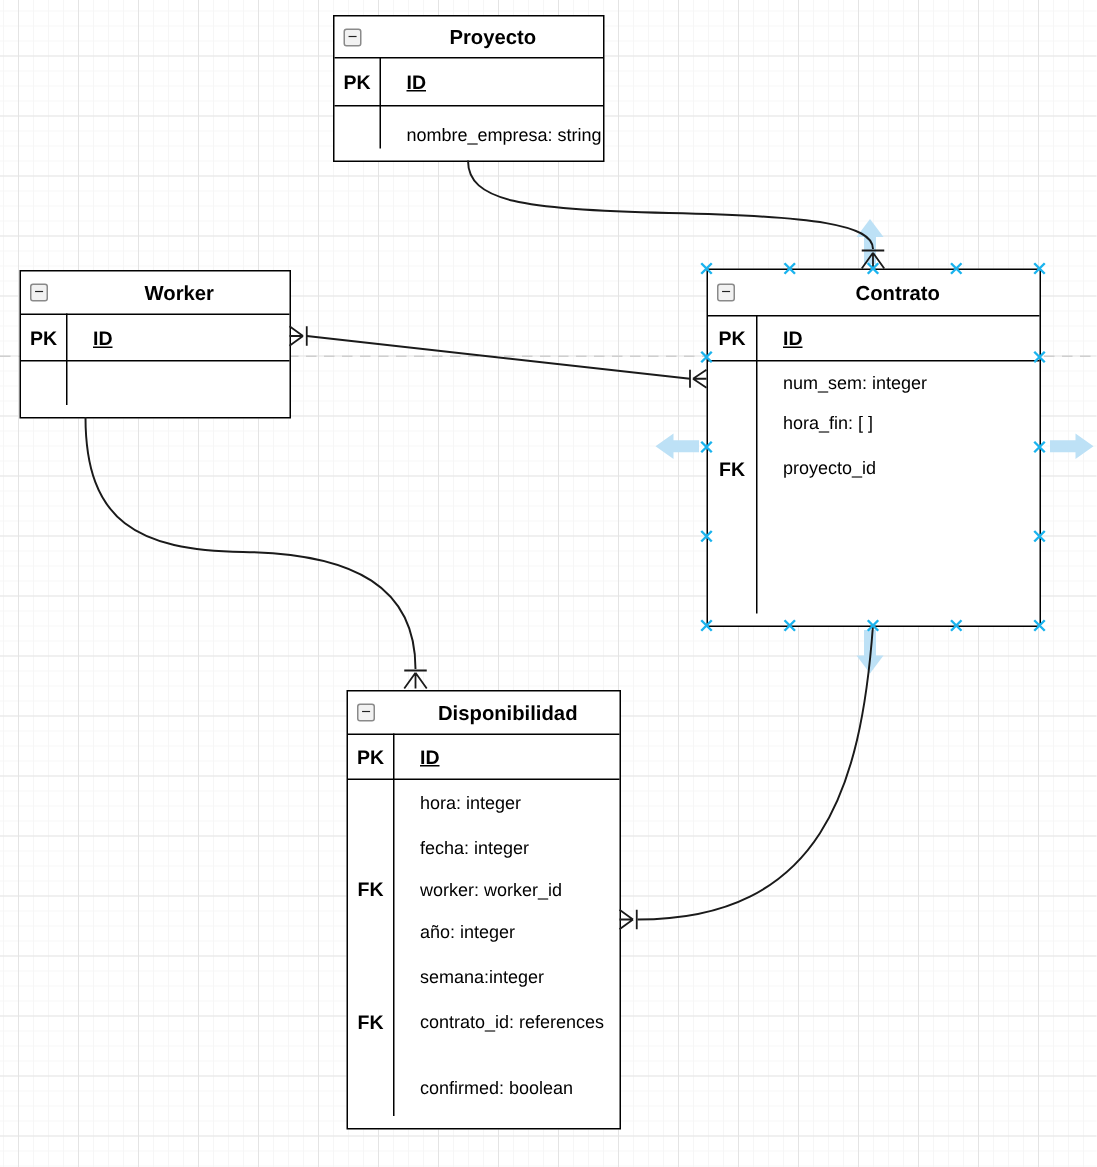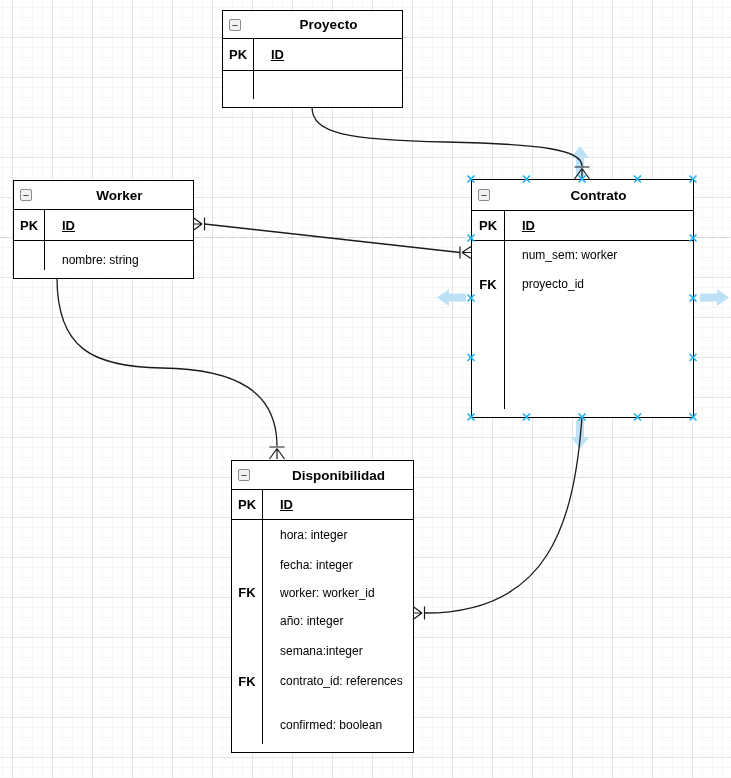--- a/index.html
+++ b/index.html
@@ -57,55 +57,59 @@
   <div class="entity" style="left:222px;top:10px;width:181px;height:98px;--hh:27px;--kw:30px">
     <div class="e-header" style="height:27px">
       <span class="collapse">−</span>
       <span class="e-title">Proyecto</span>
     </div>
     <div class="e-rows">
       <div class="row pkrow fixed" style="height:31px">
         <span class="key">PK</span>
         <span class="field pkfield">ID</span>
       </div>
+      <div class="row">
+        <span class="key"></span>
+        <span class="field">nombre_empresa: string</span>
+      </div>
     </div>
     <div class="col-div" style="left:30px;top:27px;bottom:8px"></div>
   </div>
 
   <div class="entity" style="left:13px;top:180px;width:181px;height:99px;--hh:28px;--kw:30px">
     <div class="e-header" style="height:28px">
       <span class="collapse">−</span>
       <span class="e-title">Worker</span>
     </div>
     <div class="e-rows">
       <div class="row pkrow fixed" style="height:30px">
         <span class="key">PK</span>
         <span class="field pkfield">ID</span>
       </div>
-      <div class="row">
-        <span class="key"></span>
-        <span class="field">nombre: string</span>
-      </div>
     </div>
     <div class="col-div" style="left:30px;top:28px;bottom:8px"></div>
   </div>
 
   <div class="entity" style="left:471px;top:179px;width:223px;height:239px;--hh:30px;--kw:32px">
     <div class="e-header" style="height:30px">
       <span class="collapse">−</span>
       <span class="e-title">Contrato</span>
     </div>
     <div class="e-rows">
       <div class="row pkrow fixed" style="height:29px">
         <span class="key">PK</span>
         <span class="field pkfield">ID</span>
       </div>
       <div class="row fixed" style="height:27px">
         <span class="key"></span>
-        <span class="field">num_sem: worker</span>
+        <span class="field">num_sem: integer</span>
+      </div>
+      <div class="row fixed" style="height:28px">
+        <span class="key"></span>
+        <span class="field">hora_fin: [ ]</span>
       </div>
       <div class="row fixed" style="height:32px">
         <span class="key">FK</span>
         <span class="field">proyecto_id</span>
       </div>
     </div>
     <div class="col-div" style="left:32px;top:30px;bottom:8px"></div>
   </div>
 
   <div class="entity" style="left:231px;top:460px;width:183px;height:293px;--hh:28px;--kw:30px">

